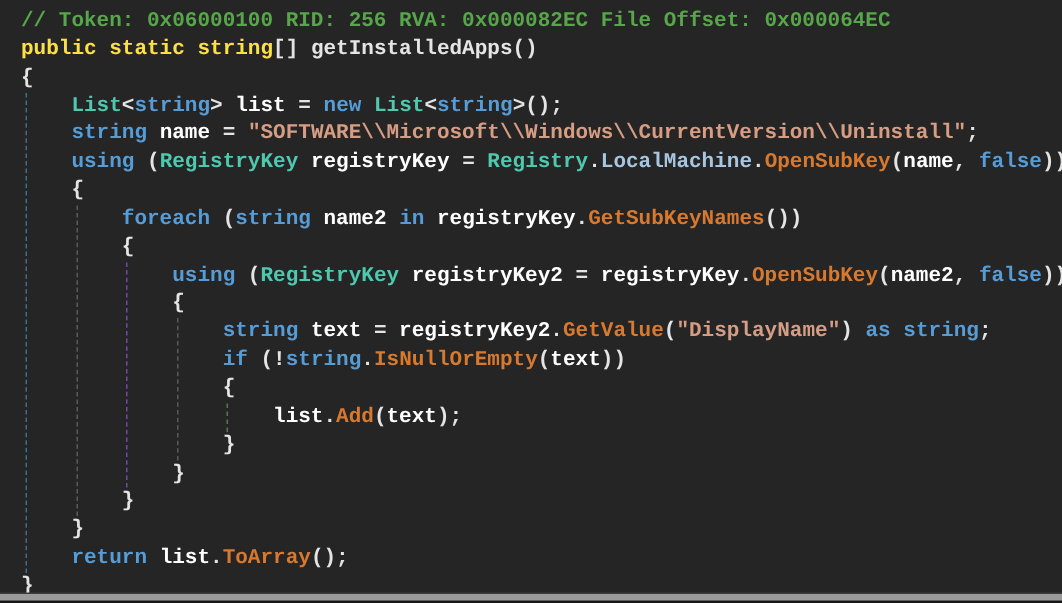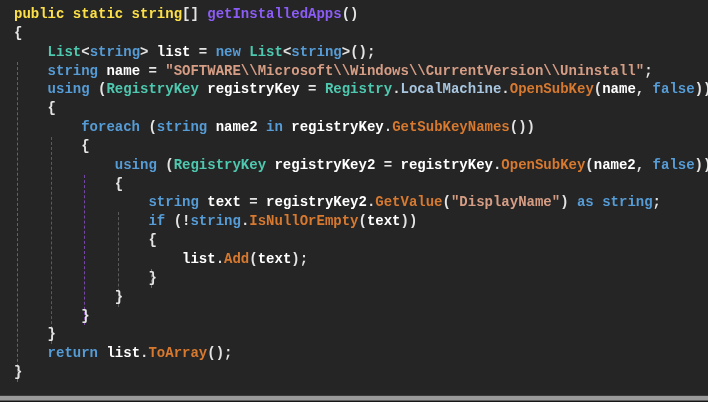--- a/index.html
+++ b/index.html
@@ -34,21 +34,22 @@
 
 <div id="window">
   <div id="guides">
       <div class="guide" style="left: 17px; top: 61.55px; height: 320.45px; border-left-color: rgb(60, 110, 143);"></div>
       <div class="guide" style="left: 50.6px; top: 136.95px; height: 207.35px; border-left-color: rgb(90, 90, 90);"></div>
       <div class="guide" style="left: 84.2px; top: 174.65px; height: 150.8px; border-left-color: rgb(118, 70, 165);"></div>
       <div class="guide" style="left: 117.8px; top: 212.35px; height: 94.25px; border-left-color: rgb(90, 90, 90);"></div>
       <div class="guide" style="left: 151.4px; top: 268.9px; height: 18.85px; border-left-color: rgb(78, 126, 68);"></div>
     </div>
   <div id="code">
-      <div class="line"><span class="tok" style="color: #fde047;">public static string</span><span class="tok" style="color: rgb(228, 228, 228);">[] </span><span class="tok" style="color: #8b5cf6;">getInstalledApps</span><span class="tok" style="color: rgb(228, 228, 228);">()</span></div>
+      <div class="line"><span class="tok" style="color: rgb(87, 166, 74);">// Token: 0x06000100 RID: 256 RVA: 0x000082EC File Offset: 0x000064EC</span></div>
+      <div class="line"><span class="tok" style="color: #fde047;">public static string</span><span class="tok" style="color: rgb(228, 228, 228);">[] </span><span class="tok" style="color: #e5e5e5;">getInstalledApps</span><span class="tok" style="color: rgb(228, 228, 228);">()</span></div>
       <div class="line"><span class="tok" style="color: rgb(228, 228, 228);">{</span></div>
       <div class="line"><span class="tok" style="color: rgb(78, 201, 176);">    List</span><span class="tok" style="color: rgb(228, 228, 228);">&lt;</span><span class="tok" style="color: rgb(86, 156, 214);">string</span><span class="tok" style="color: rgb(228, 228, 228);">&gt; </span><span class="tok" style="color: rgb(255, 255, 255);">list</span><span class="tok" style="color: rgb(228, 228, 228);"> = </span><span class="tok" style="color: rgb(86, 156, 214);">new</span><span class="tok" style="color: rgb(228, 228, 228);"> </span><span class="tok" style="color: rgb(78, 201, 176);">List</span><span class="tok" style="color: rgb(228, 228, 228);">&lt;</span><span class="tok" style="color: rgb(86, 156, 214);">string</span><span class="tok" style="color: rgb(228, 228, 228);">&gt;();</span></div>
       <div class="line"><span class="tok" style="color: rgb(86, 156, 214);">    string</span><span class="tok" style="color: rgb(228, 228, 228);"> </span><span class="tok" style="color: rgb(255, 255, 255);">name</span><span class="tok" style="color: rgb(228, 228, 228);"> = </span><span class="tok" style="color: rgb(214, 157, 133);">"SOFTWARE\\Microsoft\\Windows\\CurrentVersion\\Uninstall"</span><span class="tok" style="color: rgb(228, 228, 228);">;</span></div>
       <div class="line"><span class="tok" style="color: rgb(86, 156, 214);">    using</span><span class="tok" style="color: rgb(228, 228, 228);"> (</span><span class="tok" style="color: rgb(78, 201, 176);">RegistryKey</span><span class="tok" style="color: rgb(228, 228, 228);"> </span><span class="tok" style="color: rgb(255, 255, 255);">registryKey</span><span class="tok" style="color: rgb(228, 228, 228);"> = </span><span class="tok" style="color: rgb(78, 201, 176);">Registry</span><span class="tok" style="color: rgb(228, 228, 228);">.</span><span class="tok" style="color: rgb(168, 198, 224);">LocalMachine</span><span class="tok" style="color: rgb(228, 228, 228);">.</span><span class="tok" style="color: rgb(215, 121, 47);">OpenSubKey</span><span class="tok" style="color: rgb(228, 228, 228);">(</span><span class="tok" style="color: rgb(255, 255, 255);">name</span><span class="tok" style="color: rgb(228, 228, 228);">, </span><span class="tok" style="color: rgb(86, 156, 214);">false</span><span class="tok" style="color: rgb(228, 228, 228);">))</span></div>
       <div class="line"><span class="tok" style="color: rgb(228, 228, 228);">    {</span></div>
       <div class="line"><span class="tok" style="color: rgb(86, 156, 214);">        foreach</span><span class="tok" style="color: rgb(228, 228, 228);"> (</span><span class="tok" style="color: rgb(86, 156, 214);">string</span><span class="tok" style="color: rgb(228, 228, 228);"> </span><span class="tok" style="color: rgb(255, 255, 255);">name2</span><span class="tok" style="color: rgb(86, 156, 214);"> in </span><span class="tok" style="color: rgb(255, 255, 255);">registryKey</span><span class="tok" style="color: rgb(228, 228, 228);">.</span><span class="tok" style="color: rgb(215, 121, 47);">GetSubKeyNames</span><span class="tok" style="color: rgb(228, 228, 228);">())</span></div>
       <div class="line"><span class="tok" style="color: rgb(228, 228, 228);">        {</span></div>
       <div class="line"><span class="tok" style="color: rgb(86, 156, 214);">            using</span><span class="tok" style="color: rgb(228, 228, 228);"> (</span><span class="tok" style="color: rgb(78, 201, 176);">RegistryKey</span><span class="tok" style="color: rgb(228, 228, 228);"> </span><span class="tok" style="color: rgb(255, 255, 255);">registryKey2</span><span class="tok" style="color: rgb(228, 228, 228);"> = </span><span class="tok" style="color: rgb(255, 255, 255);">registryKey</span><span class="tok" style="color: rgb(228, 228, 228);">.</span><span class="tok" style="color: rgb(215, 121, 47);">OpenSubKey</span><span class="tok" style="color: rgb(228, 228, 228);">(</span><span class="tok" style="color: rgb(255, 255, 255);">name2</span><span class="tok" style="color: rgb(228, 228, 228);">, </span><span class="tok" style="color: rgb(86, 156, 214);">false</span><span class="tok" style="color: rgb(228, 228, 228);">))</span></div>
       <div class="line"><span class="tok" style="color: rgb(228, 228, 228);">            {</span></div>
       <div class="line"><span class="tok" style="color: rgb(86, 156, 214);">                string</span><span class="tok" style="color: rgb(228, 228, 228);"> </span><span class="tok" style="color: rgb(255, 255, 255);">text</span><span class="tok" style="color: rgb(228, 228, 228);"> = </span><span class="tok" style="color: rgb(255, 255, 255);">registryKey2</span><span class="tok" style="color: rgb(228, 228, 228);">.</span><span class="tok" style="color: rgb(215, 121, 47);">GetValue</span><span class="tok" style="color: rgb(228, 228, 228);">(</span><span class="tok" style="color: rgb(214, 157, 133);">"DisplayName"</span><span class="tok" style="color: rgb(228, 228, 228);">) </span><span class="tok" style="color: rgb(86, 156, 214);">as</span><span class="tok" style="color: rgb(228, 228, 228);"> </span><span class="tok" style="color: rgb(86, 156, 214);">string</span><span class="tok" style="color: rgb(228, 228, 228);">;</span></div>

